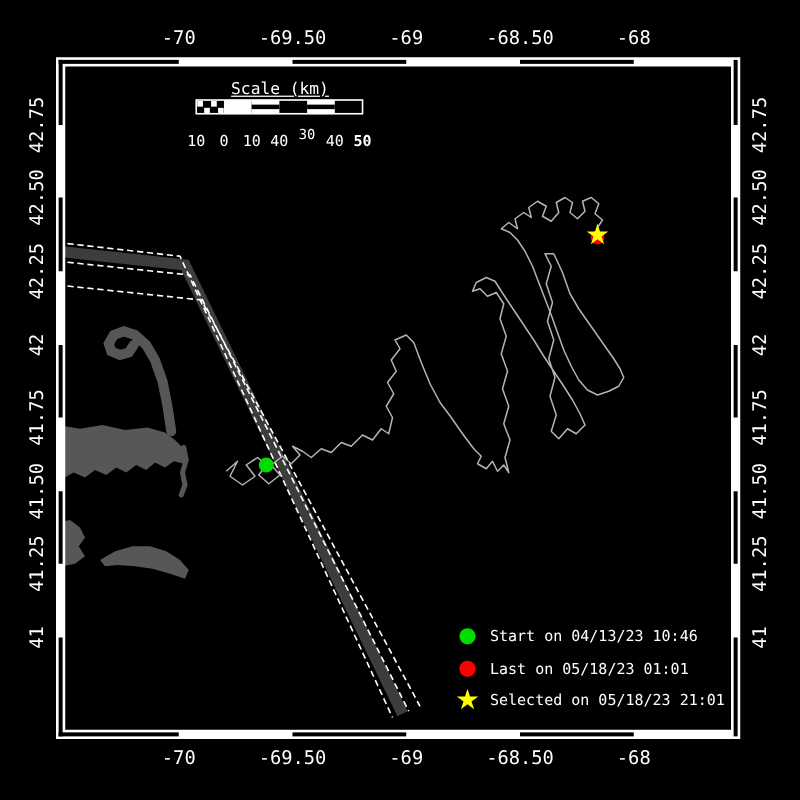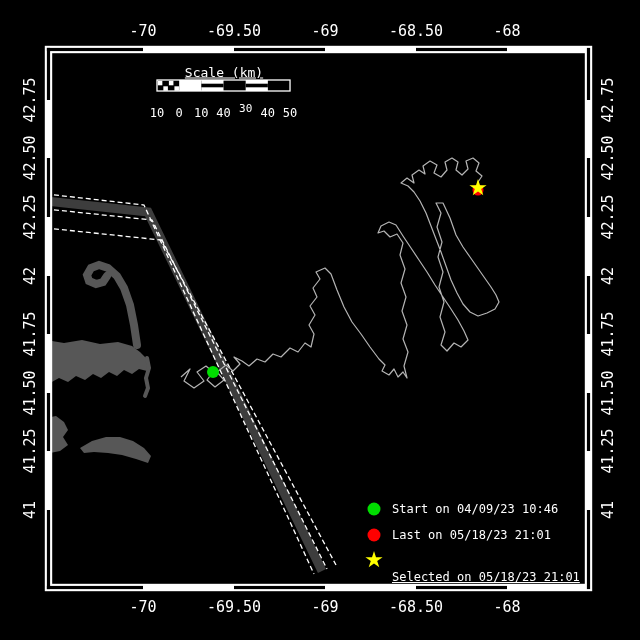--- a/index.html
+++ b/index.html
@@ -61,23 +61,23 @@
       <rect x="157" y="80" width="133.02" height="11" fill="none" stroke="#fff" stroke-width="1.3"></rect>
       <circle cx="478" cy="190" r="5.5" fill="#ff0000"></circle>
       <polygon points="478.0,179.0 480.0,185.2 486.6,185.2 481.2,189.1 483.3,195.3 478.0,191.4 472.7,195.3 474.8,189.1 469.4,185.2 476.0,185.2" fill="#ffff00"></polygon>
       <circle cx="213" cy="372" r="6" fill="#00dd00"></circle>
       <circle cx="374" cy="509" r="6.5" fill="#00dd00"></circle>
       <circle cx="374" cy="535" r="6.5" fill="#ff0000"></circle>
       <polygon points="374.0,551.0 376.0,557.2 382.6,557.2 377.2,561.1 379.3,567.3 374.0,563.4 368.7,567.3 370.8,561.1 365.4,557.2 372.0,557.2" fill="#ffff00"></polygon>
     </svg>
   <div id="text-layer">
     <div class="txt scale-title" style="left: 224px; top: 72px; text-decoration: underline;">Scale (km)</div>
-    <div class="txt legend-label" id="lg0" style="left: 392px; top: 509px;">Start on 04/09/23 10:46</div>
-    <div class="txt legend-label" id="lg1" style="left: 392px; top: 535px;">Last on 05/18/23 21:01</div>
-    <div class="txt legend-label" id="lg2" style="left: 392px; top: 577px; text-decoration: underline;">Selected on 05/18/23 21:01</div>
+    <div class="txt legend-label" id="lg0" style="left: 392px; top: 509px;">Start on 04/13/23 10:46</div>
+    <div class="txt legend-label" id="lg1" style="left: 392px; top: 535px;">Last on 05/18/23 01:01</div>
+    <div class="txt legend-label" id="lg2" style="left: 392px; top: 560px;">Selected on 05/18/23 21:01</div>
   <div class="txt" style="left: 143px; top: 31px; font-size: 15px;">-70</div>
       <div class="txt" style="left: 143px; top: 607px; font-size: 15px;">-70</div>
       <div class="txt" style="left: 234px; top: 31px; font-size: 15px;">-69.50</div>
       <div class="txt" style="left: 234px; top: 607px; font-size: 15px;">-69.50</div>
       <div class="txt" style="left: 325px; top: 31px; font-size: 15px;">-69</div>
       <div class="txt" style="left: 325px; top: 607px; font-size: 15px;">-69</div>
       <div class="txt" style="left: 416px; top: 31px; font-size: 15px;">-68.50</div>
       <div class="txt" style="left: 416px; top: 607px; font-size: 15px;">-68.50</div>
       <div class="txt" style="left: 507px; top: 31px; font-size: 15px;">-68</div>
       <div class="txt" style="left: 507px; top: 607px; font-size: 15px;">-68</div>
@@ -96,15 +96,15 @@
       <div class="txt" style="left: 30px; top: 451px; font-size: 15px; transform: translate(-50%, -50%) rotate(-90deg);">41.25</div>
       <div class="txt" style="left: 608px; top: 451px; font-size: 15px; transform: translate(-50%, -50%) rotate(-90deg);">41.25</div>
       <div class="txt" style="left: 30px; top: 510px; font-size: 15px; transform: translate(-50%, -50%) rotate(-90deg);">41</div>
       <div class="txt" style="left: 608px; top: 510px; font-size: 15px; transform: translate(-50%, -50%) rotate(-90deg);">41</div>
       <div class="txt" style="left: 157px; top: 113px; font-size: 12px;">10</div>
       <div class="txt" style="left: 179.17px; top: 113px; font-size: 12px;">0</div>
       <div class="txt" style="left: 201.34px; top: 113px; font-size: 12px;">10</div>
       <div class="txt" style="left: 223.51px; top: 113px; font-size: 12px;">40</div>
       <div class="txt" style="left: 245.68px; top: 108px; font-size: 11px;">30</div>
       <div class="txt" style="left: 267.85px; top: 113px; font-size: 12px; text-align: center;">40</div>
-      <div class="txt" style="left: 290.02px; top: 113px; font-size: 12px;">50</div>
+      <div class="txt" style="left: 290.02px; top: 113px; font-size: 12px; font-weight: bold;">50</div>
     </div>
 </div>
 
 </body></html>

